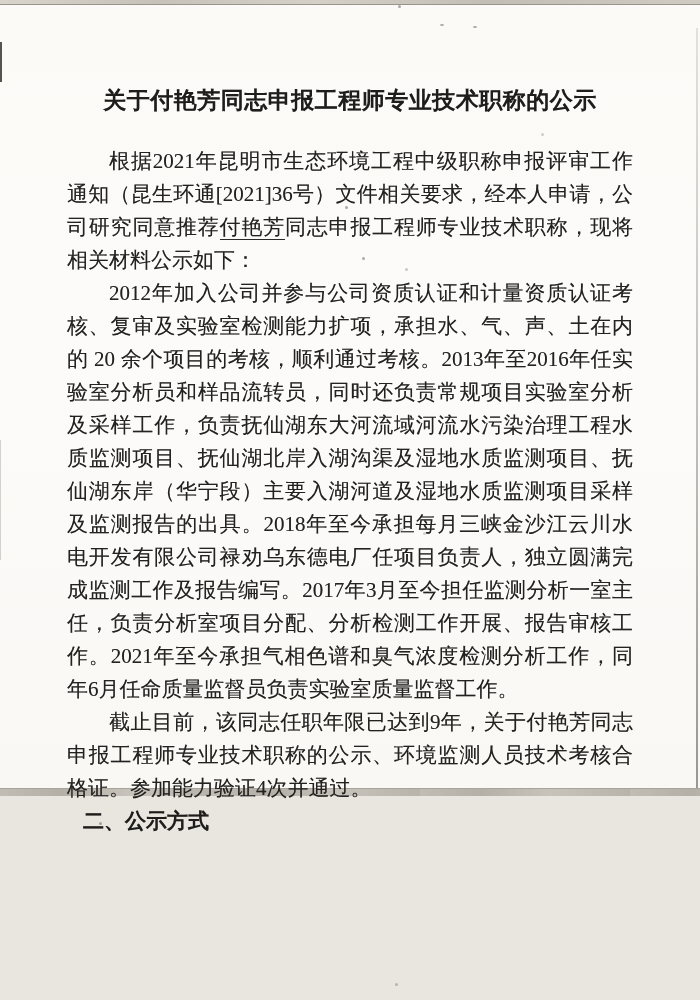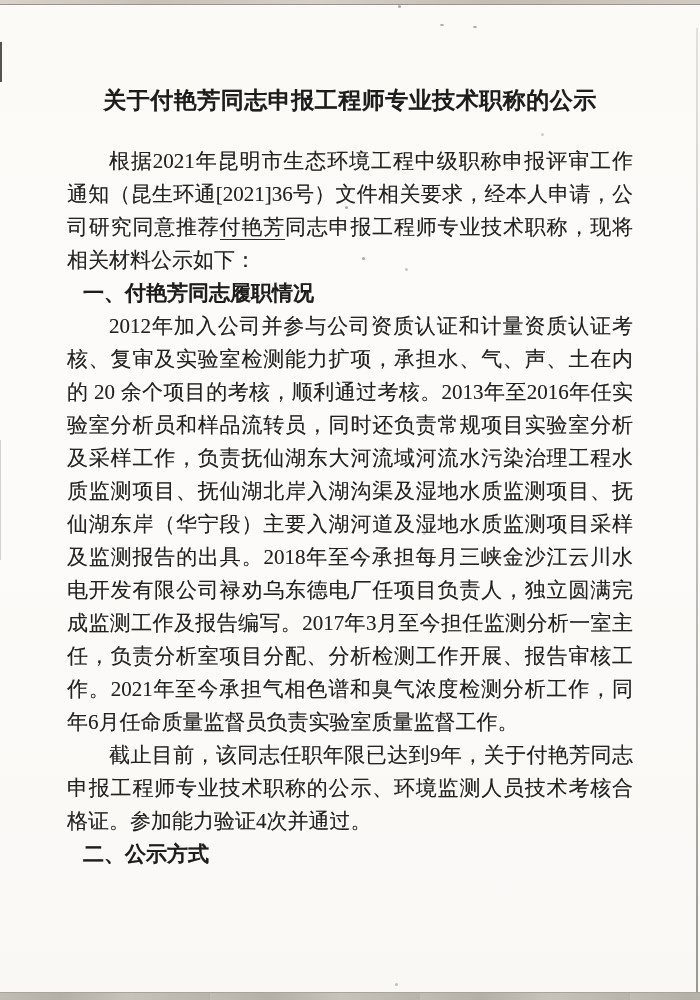--- a/index.html
+++ b/index.html
@@ -9,21 +9,21 @@
   body {
     width: 700px;
     height: 1000px;
     overflow: hidden;
     font-family: "Liberation Serif", "DejaVu Serif", serif;
     background: #e9e6e0;
   }
   .page {
     position: relative;
     width: 700px;
-    height: 1000px;
+    height: 796px;
     box-sizing: border-box;
     background: linear-gradient(180deg, #fbfaf7 0%, #fcfbf9 45%, #faf8f5 100%);
     color: #232220;
   }
   
   .scan-edge-top {
     position: absolute;
     top: 0; left: 0; right: 0;
     height: 4px;
     background: linear-gradient(90deg, #d8d4cc 0%, #c6c2ba 22%, #d4d0c8 45%, #c2beb6 70%, #cfcbc3 100%);
@@ -124,21 +124,20 @@
   <div class="speck" style="left:423px; top:532px; opacity:0.3;"></div>
   <div class="speck" style="left:99px; top:822px;"></div>
   <div class="speck" style="left:395px; top:983px; opacity:0.4;"></div>
 
   <h1 class="doc-title">关于付艳芳同志申报工程师专业技术职称的公示</h1>
 
   <div class="content">
 
     <p class="para intro"><span>根据2021年昆明市生态环境工程中级职称申报评审工作通知（昆生环通[2021]36号）文件相关要求，经本人申请，公司研究同意推荐</span><span class="underlined">付艳芳</span><span>同志申报工程师专业技术职称，现将相关材料公示如下：</span></p>
 
-    <h2 class="sec-heading">一、付艳芳同志履职情况</h2>
 
 
     <p class="para">2012年加入公司并参与公司资质认证和计量资质认证考核、复审及实验室检测能力扩项，承担水、气、声、土在内的 20 余个项目的考核，顺利通过考核。2013年至2016年任实验室分析员和样品流转员，同时还负责常规项目实验室分析及采样工作，负责抚仙湖东大河流域河流水污染治理工程水质监测项目、抚仙湖北岸入湖沟渠及湿地水质监测项目、抚仙湖东岸（华宁段）主要入湖河道及湿地水质监测项目采样及监测报告的出具。2018年至今承担每月三峡金沙江云川水电开发有限公司禄劝乌东德电厂任项目负责人，独立圆满完成监测工作及报告编写。2017年3月至今担任监测分析一室主任，负责分析室项目分配、分析检测工作开展、报告审核工作。2021年至今承担气相色谱和臭气浓度检测分析工作，同年6月任命质量监督员负责实验室质量监督工作。</p>
 
     <p class="para">截止目前，该同志任职年限已达到9年，关于付艳芳同志申报工程师专业技术职称的公示、环境监测人员技术考核合格证。参加能力验证4次并通过。</p>
 
     <h2 class="sec-heading">二、公示方式</h2>
 
   </div>
 </div>

